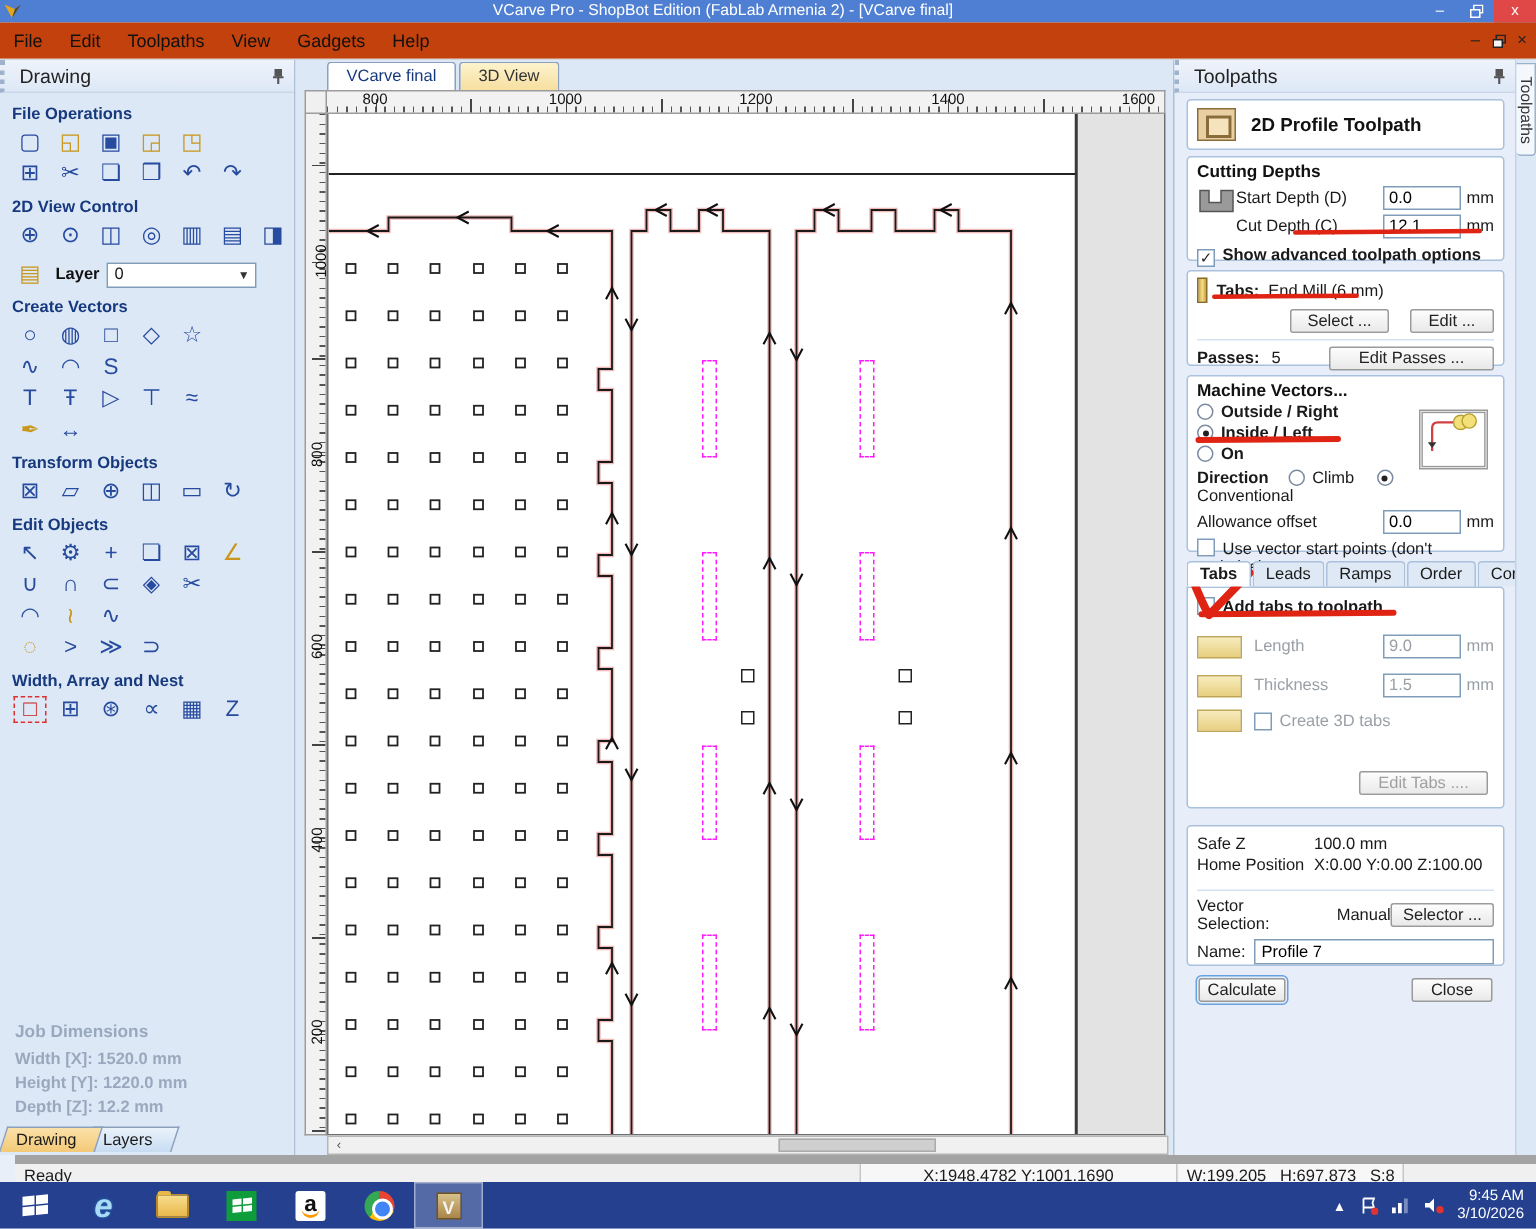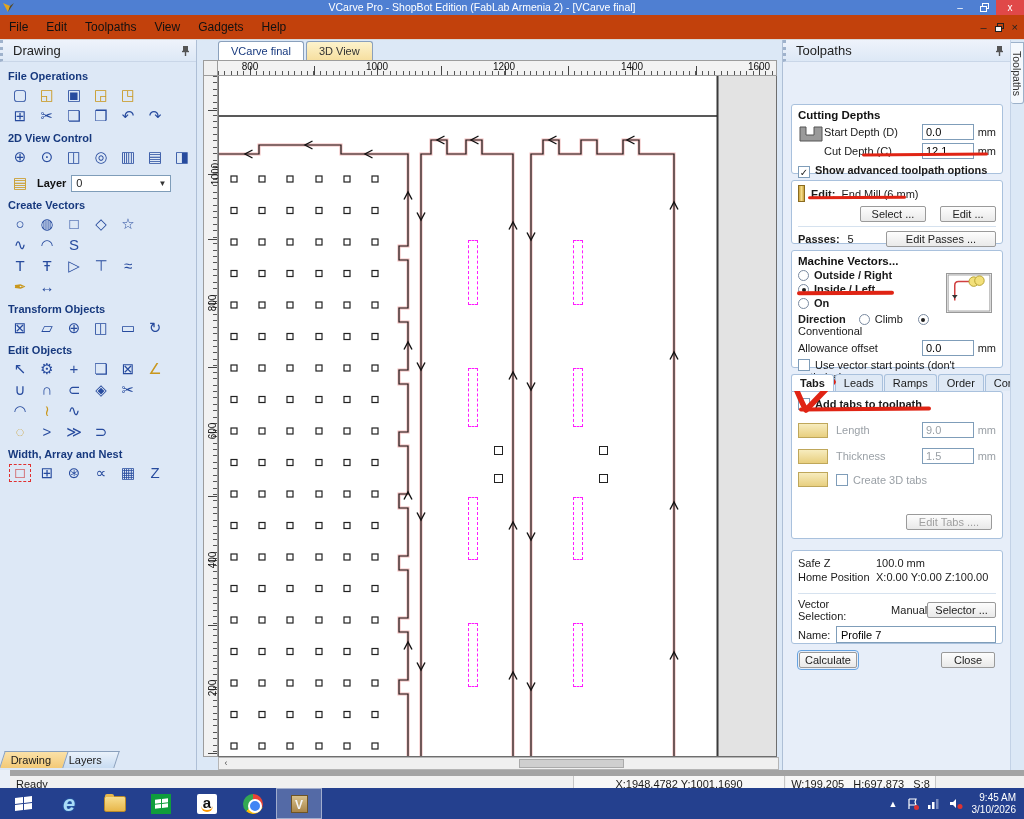--- a/index.html
+++ b/index.html
@@ -291,20 +291,26 @@
       <div class="icon-row">
           <span class="tbi sel-red">□</span>
           <span class="tbi">⊞</span>
           <span class="tbi">⊛</span>
           <span class="tbi">∝</span>
           <span class="tbi">▦</span>
           <span class="tbi">Z</span>
         </div>
     </div>
 
+    <div id="job-dims">
+      <div class="jd-h">Job Dimensions</div>
+      <div>Width  [X]: 1520.0 mm</div>
+      <div>Height [Y]: 1220.0 mm</div>
+      <div>Depth  [Z]: 12.2 mm</div>
+    </div>
 
     <div id="dl-tabs">
       <div class="dl-tab active"><span>Drawing</span></div>
       <div class="dl-tab inactive"><span>Layers</span></div>
     </div>
   </div>
 
   <div id="canvas-area">
     <div id="doc-tabs">
       <div class="doc-tab active">VCarve final</div>
@@ -517,20 +523,24 @@
   <div id="toolpaths-panel">
     <div class="panel-header">
       <span>Toolpaths</span>
       <svg class="pin" width="9" height="12" viewBox="0 0 9 12">
           <rect x="2" y="1" width="5" height="5" fill="#555"></rect>
           <line x1="4.5" y1="6" x2="4.5" y2="11" stroke="#555" stroke-width="1.4"></line>
           <line x1="1" y1="6.5" x2="8" y2="6.5" stroke="#555" stroke-width="1.4"></line>
         </svg>
     </div>
 
+    <div class="tp-box" id="tp-header-box">
+      <div id="profile-icon"></div>
+      <span class="tp-heading">2D Profile Toolpath</span>
+    </div>
 
     <div class="tp-box" id="box-cut">
       <div class="tp-heading">Cutting Depths</div>
       <div style="display:flex;">
         <svg id="depth-icon" viewBox="0 0 26 24">
             <path d="M2,6 L8,6 L8,14 L16,14 L16,6 L24,6 L24,20 L2,20 Z" fill="#9a9a9a" stroke="#555"></path>
           </svg>
         <div style="flex:1;">
           <div class="fld-row">
             <span class="fld-label">Start Depth (D)</span>
@@ -545,21 +555,21 @@
         </div>
       </div>
       <div style="margin-top:2px;">
         <span class="cb">✓</span><b>Show advanced toolpath options</b>
       </div>
     </div>
 
     <div class="tp-box" id="box-tool">
       <div class="tool-line">
         <div id="tool-icon"></div>
-        <b>Edit:</b>
+        <b>Tabs:</b>
         <span>End Mill (6 mm)</span>
       </div>
       <div style="display:flex;justify-content:flex-end;gap:14px;margin:4px 0;">
         <span class="btn" style="width:66px;">Select ...</span>
         <span class="btn" style="width:56px;">Edit ...</span>
       </div>
       <div class="hr"></div>
       <div style="display:flex;align-items:center;">
         <b>Passes:</b>
         <span style="margin-left:8px;">5</span>

